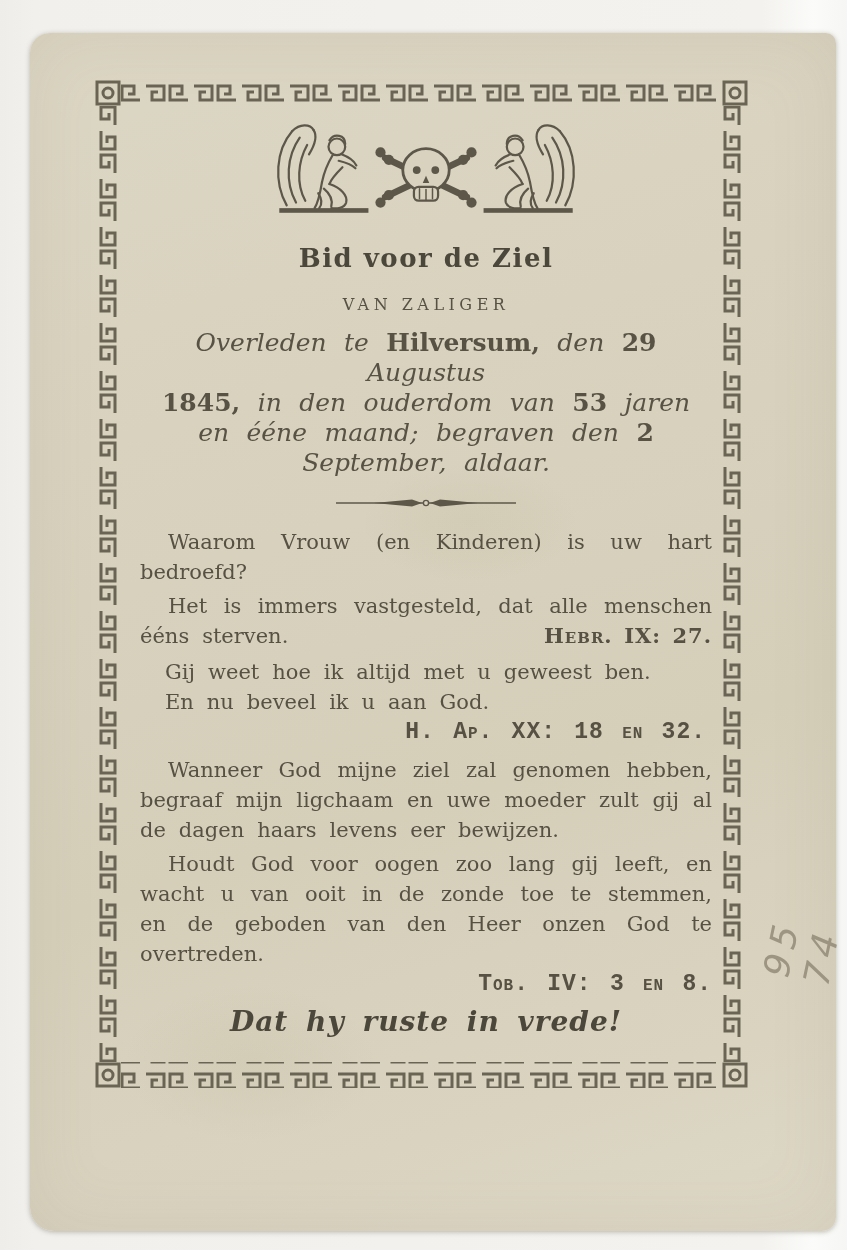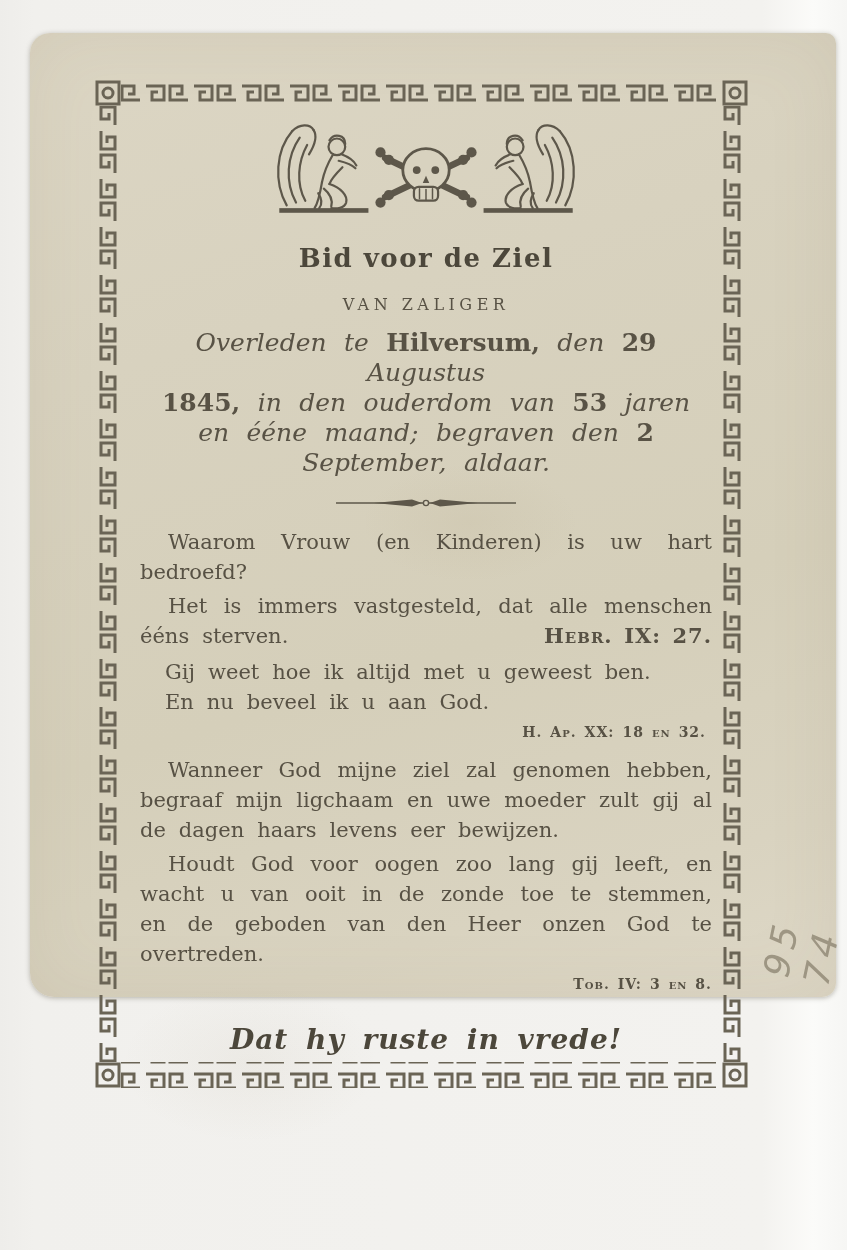--- a/index.html
+++ b/index.html
@@ -2,21 +2,21 @@
 <html><head>
 <meta charset="utf-8">
 <style>
   * { margin:0; padding:0; box-sizing:border-box; }
   html,body { width:847px; height:1250px; overflow:hidden; }
   body { background:#f2f1ee; font-family:"DejaVu Serif","Liberation Serif",serif; }
 
   .scan-bg { position:absolute; inset:0;
     background:linear-gradient(90deg,#eeedea 0%,#f1f0ed 4%,#f3f2ef 90%,#fbfbf9 96%,#f6f6f4 100%); }
 
-  .card { position:absolute; left:30px; top:33px; width:806px; height:964px;
+  .card { position:absolute; left:30px; top:33px; width:806px; height:1198px;
     background:linear-gradient(163deg,#dcd6c4 0%,#d8d2bf 30%,#d5cfba 62%,#d9d3c0 85%,#ded8c7 100%);
     border-radius:20px 10px 14px 24px;
     box-shadow:0 1px 5px rgba(70,62,45,.35), inset 0 0 70px rgba(125,112,82,.10); }
   .stain { position:absolute; border-radius:50%; pointer-events:none; }
   .stain.a { left:330px; top:430px; width:220px; height:120px;
     background:radial-gradient(ellipse at center, rgba(150,130,85,.07), rgba(150,130,85,0) 70%); }
   .stain.b { left:90px; top:950px; width:260px; height:160px;
     background:radial-gradient(ellipse at center, rgba(140,120,80,.06), rgba(140,120,80,0) 70%); }
 
   .frame { position:absolute; left:65px; top:47px; width:653px; height:1008px; }
@@ -39,24 +39,24 @@
 
   .divider-wrap { margin-top:16px; text-align:center; }
 
   .verse { font-size:21px; line-height:30px; word-spacing:.3em; text-align:justify;
     text-indent:28px; color:#575144; }
   .v1 { margin-top:14px; } .v2 { margin-top:4px; } .v3 { margin-top:6px; }
   .v4 { margin-top:8px; } .v5 { margin-top:4px; }
   .verse-lines { text-align:left; text-indent:0; padding-left:25px; }
   .vref { font-variant:small-caps; font-weight:700; letter-spacing:1px; word-spacing:.15em; }
   .vref-float { float:right; }
-  .vref-line { font-size:14px; line-height:30px; text-align:right; color:#575144; }
+  .vref-line { font-size:23px; line-height:30px; text-align:right; color:#575144;font-family:Liberation Mono, monospace; }
   .vref-line.r3 { padding-right:6px; }
 
-  .closing { margin-top:24px; text-align:center; font-size:28px; font-weight:700;
+  .closing { margin-top:6px; text-align:center; font-size:28px; font-weight:700;
     font-style:italic; letter-spacing:1px; word-spacing:.25em; color:#4c473b; }
 
   .imprint { position:absolute; left:55px; top:1064px; width:672px; text-align:center;
     font-size:19px; font-weight:700; letter-spacing:.2px; word-spacing:.12em; color:#514b3f; }
 
   .annotation { position:absolute; left:718px; top:848px; width:120px;
     transform:rotate(-78deg); transform-origin:center;
     font-family:"DejaVu Sans","Liberation Sans",sans-serif; font-style:italic;
     font-size:36px; letter-spacing:6px; color:#8f8774; opacity:.8; }
 </style>

